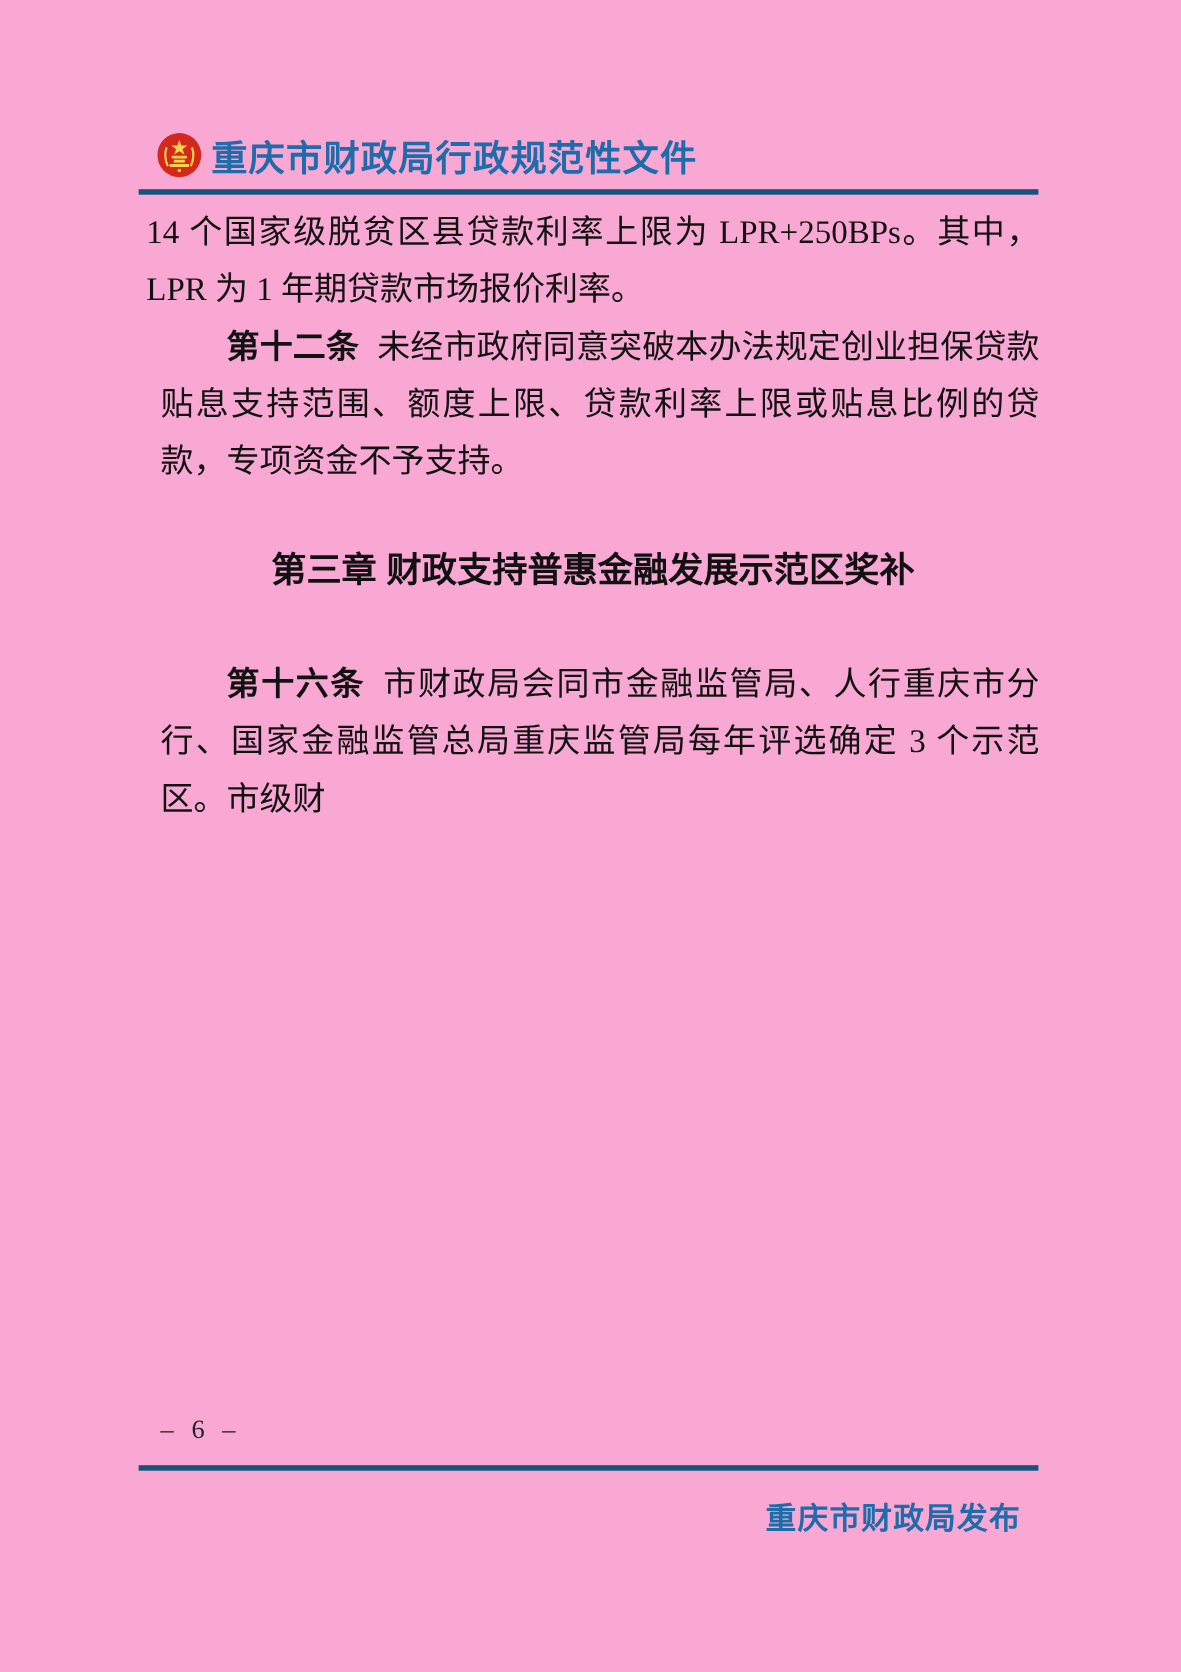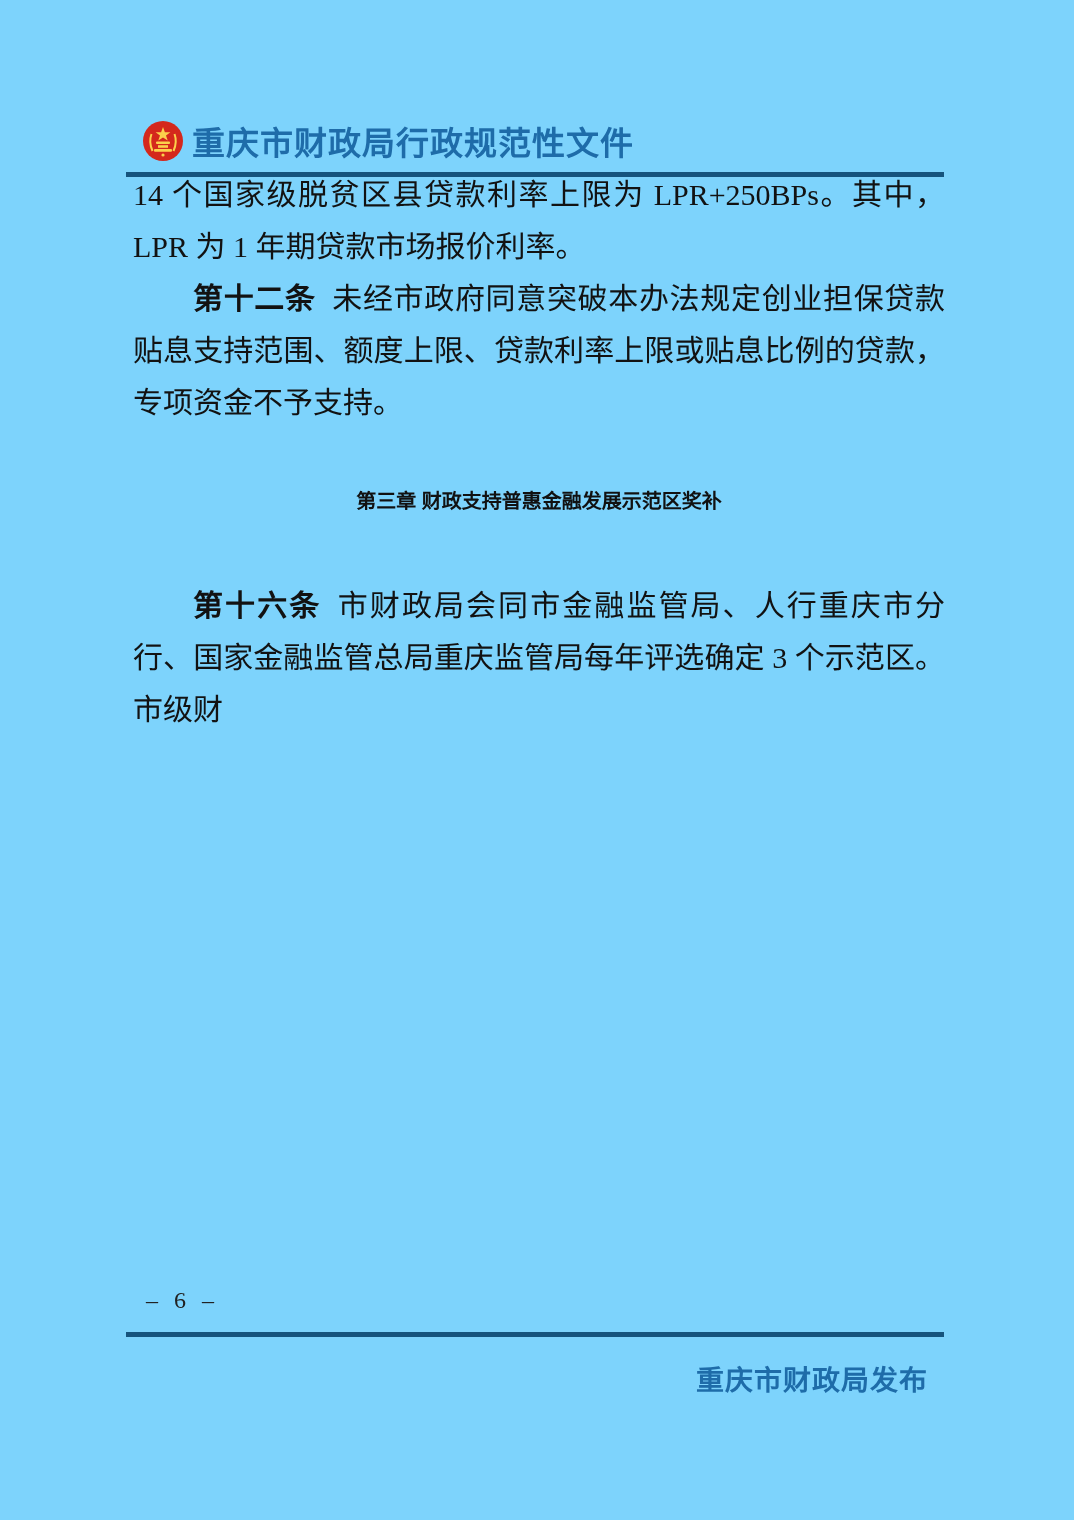--- a/index.html
+++ b/index.html
@@ -1,19 +1,19 @@
 <!DOCTYPE html>
 <html lang="zh-CN"><head>
 <meta charset="utf-8">
 <style>
   html,body{margin:0;padding:0;background:#ffffff;}
   .page{
     position:relative;
     width:1074px;height:1520px;
-    background:#7dd3fc;
+    background:#f9a8d4;
     overflow:hidden;
     font-family:"Liberation Serif","DejaVu Serif",serif;
   }
   
   .header{
     position:absolute;left:143px;top:117px;height:48px;
     display:flex;align-items:center;
   }
   .emblem{width:40px;height:40px;flex:0 0 auto;}
   .doc-title{
@@ -21,35 +21,35 @@
     font-family:"Liberation Sans","DejaVu Sans",sans-serif;
     font-weight:700;font-size:33px;letter-spacing:1px;
     color:#1e6ca9;white-space:nowrap;
   }
   .header-rule{
     position:absolute;left:126px;top:172px;width:818px;height:5px;
     background:#15537d;
   }
   
   .content{
-    position:absolute;left:133px;top:169px;width:812px;
+    position:absolute;left:133px;top:186px;width:812px;
     font-size:30px;line-height:52px;color:#121212;
     text-align:justify;
   }
   .content p.para{margin:0;}
-  .content p.indent{text-indent:2em;}
+  .content p.indent{text-indent:2em;margin-left:13px;}
   .lead{
     font-family:"Liberation Sans","DejaVu Sans",sans-serif;
     font-weight:700;margin-right:0.55em;
   }
   .chapter-heading{
     margin:55px 0 62px 0;
     text-align:center;text-indent:0;
     font-family:"Liberation Sans","DejaVu Sans",sans-serif;
-    font-weight:700;font-size:20px;color:#111111;
+    font-weight:700;font-size:32px;color:#111111;
     line-height:34px;
   }
   
   .page-number{
     position:absolute;left:146px;top:1287px;
     font-size:24px;color:#222222;letter-spacing:5px;
     font-family:"Liberation Serif","DejaVu Serif",serif;
   }
   .footer-rule{
     position:absolute;left:126px;top:1332px;width:818px;height:5px;

